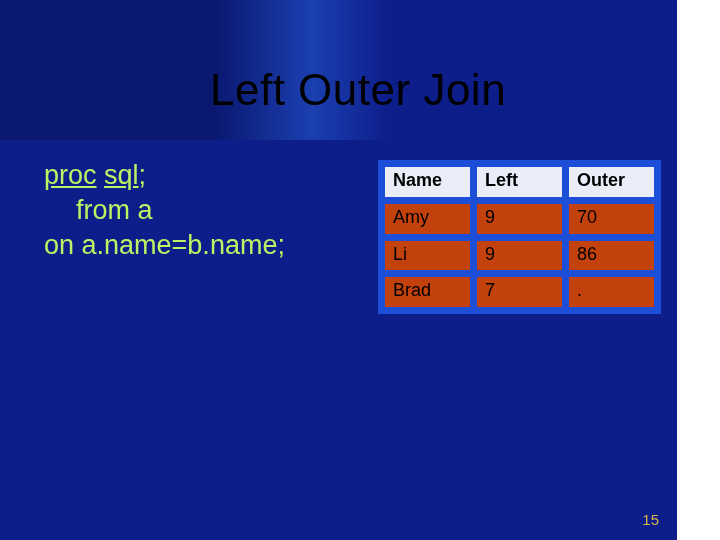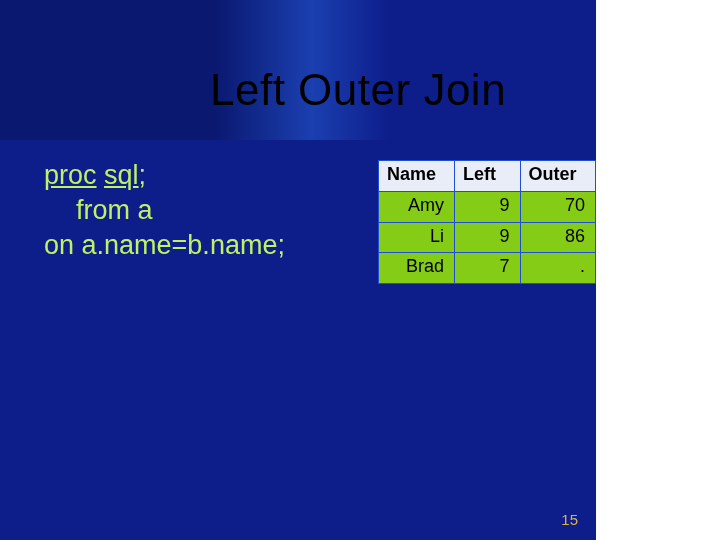--- a/index.html
+++ b/index.html
@@ -4,21 +4,21 @@
 <style>
   html, body {
     margin: 0;
     padding: 0;
     width: 720px;
     height: 540px;
     overflow: hidden;
     font-family: Arial, Helvetica, sans-serif;
   }
   .slide {
-    width: 596px;
+    width: 677px;
     height: 540px;
     background: #0d1d8a;
     position: relative;
     box-sizing: border-box;
   }
   .title-box {
     position: absolute;
     left: 0;
     top: 0;
     width: 390px;
@@ -50,38 +50,37 @@
     padding-left: 32px;
   }
   table.data {
     position: absolute;
     left: 378px;
     top: 160px;
     border-collapse: collapse;
     font-size: 18px;
   }
   table.data th, table.data td {
-    border: 1px solid #1d4ed8;
+    border: 7px solid #1d4ed8;
     padding: 4px 10px 6px 8px;
     text-align: left;
     width: 92px;
     box-sizing: border-box;
     color: #000;
     font-weight: bold;
     line-height: 1.1;
     height: 30px;
     margin-top: 32px;
   }
   table.data th {
     background: #e8edf7;
   }
   table.data td {
-    background: #84cc16;
+    background: #c2410c;
     font-weight: normal;
-    text-align: right;
   }
   .pagenum {
     position: absolute;
     right: 18px;
     bottom: 12px;
     font-size: 15px;
     color: #d9b44a;
     margin-top: 9px;
   }
 </style>

